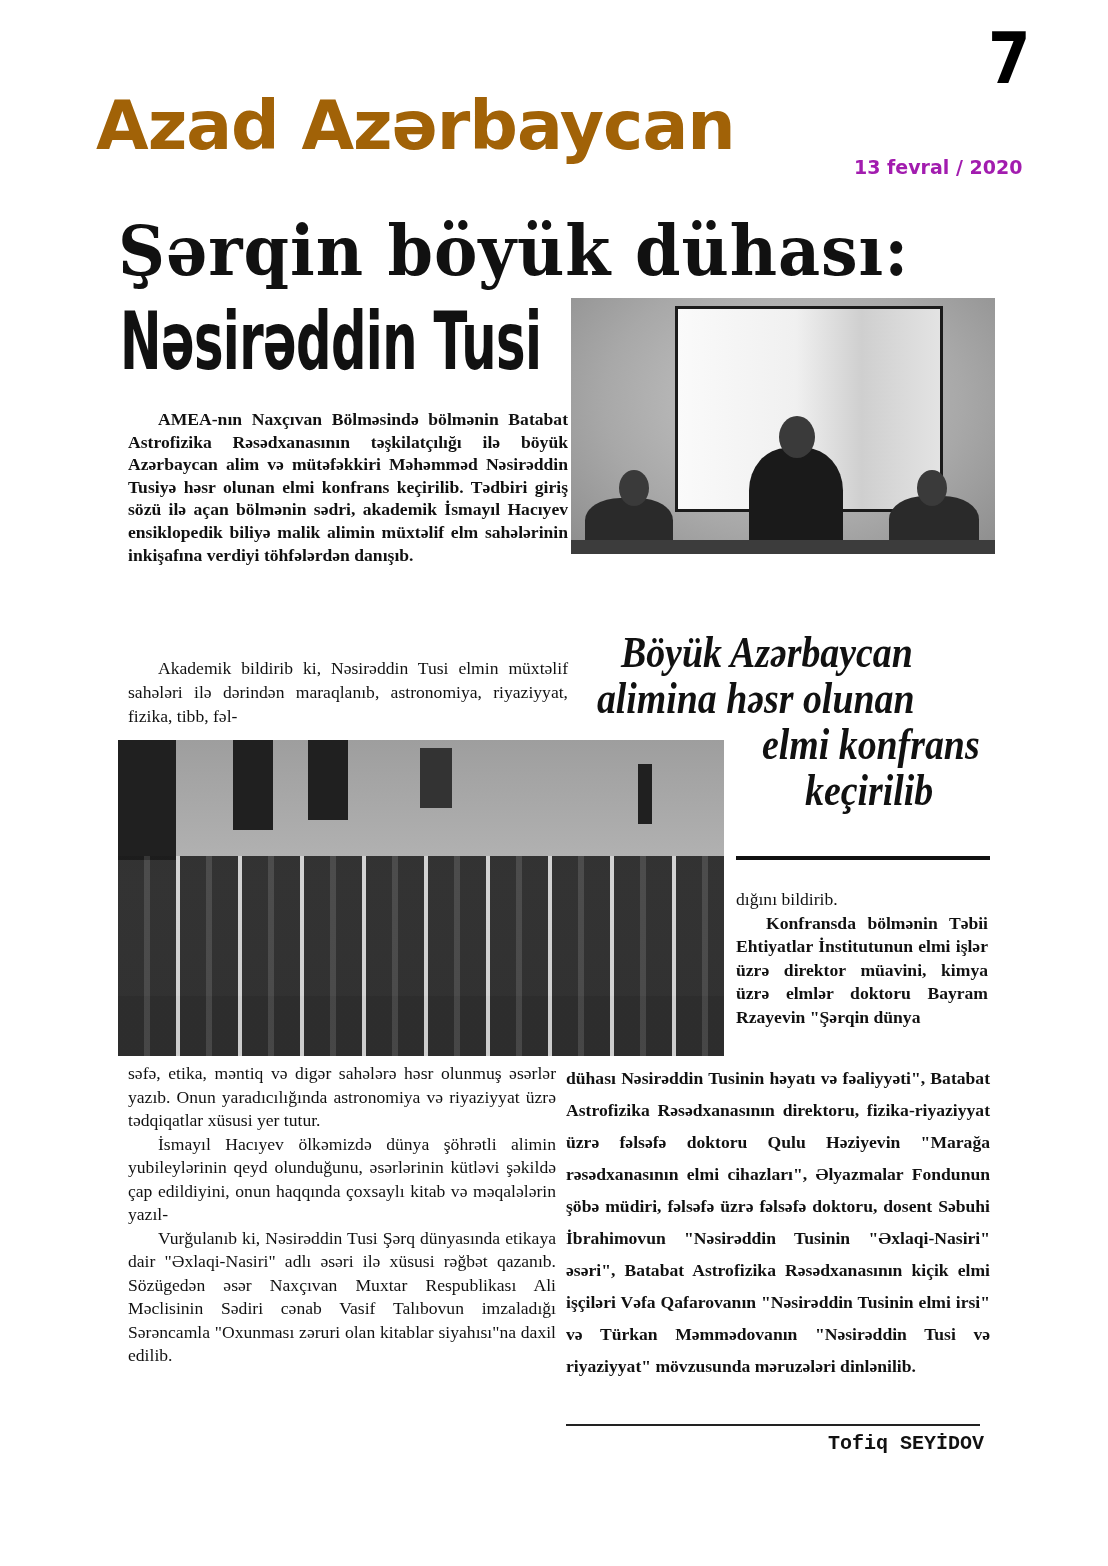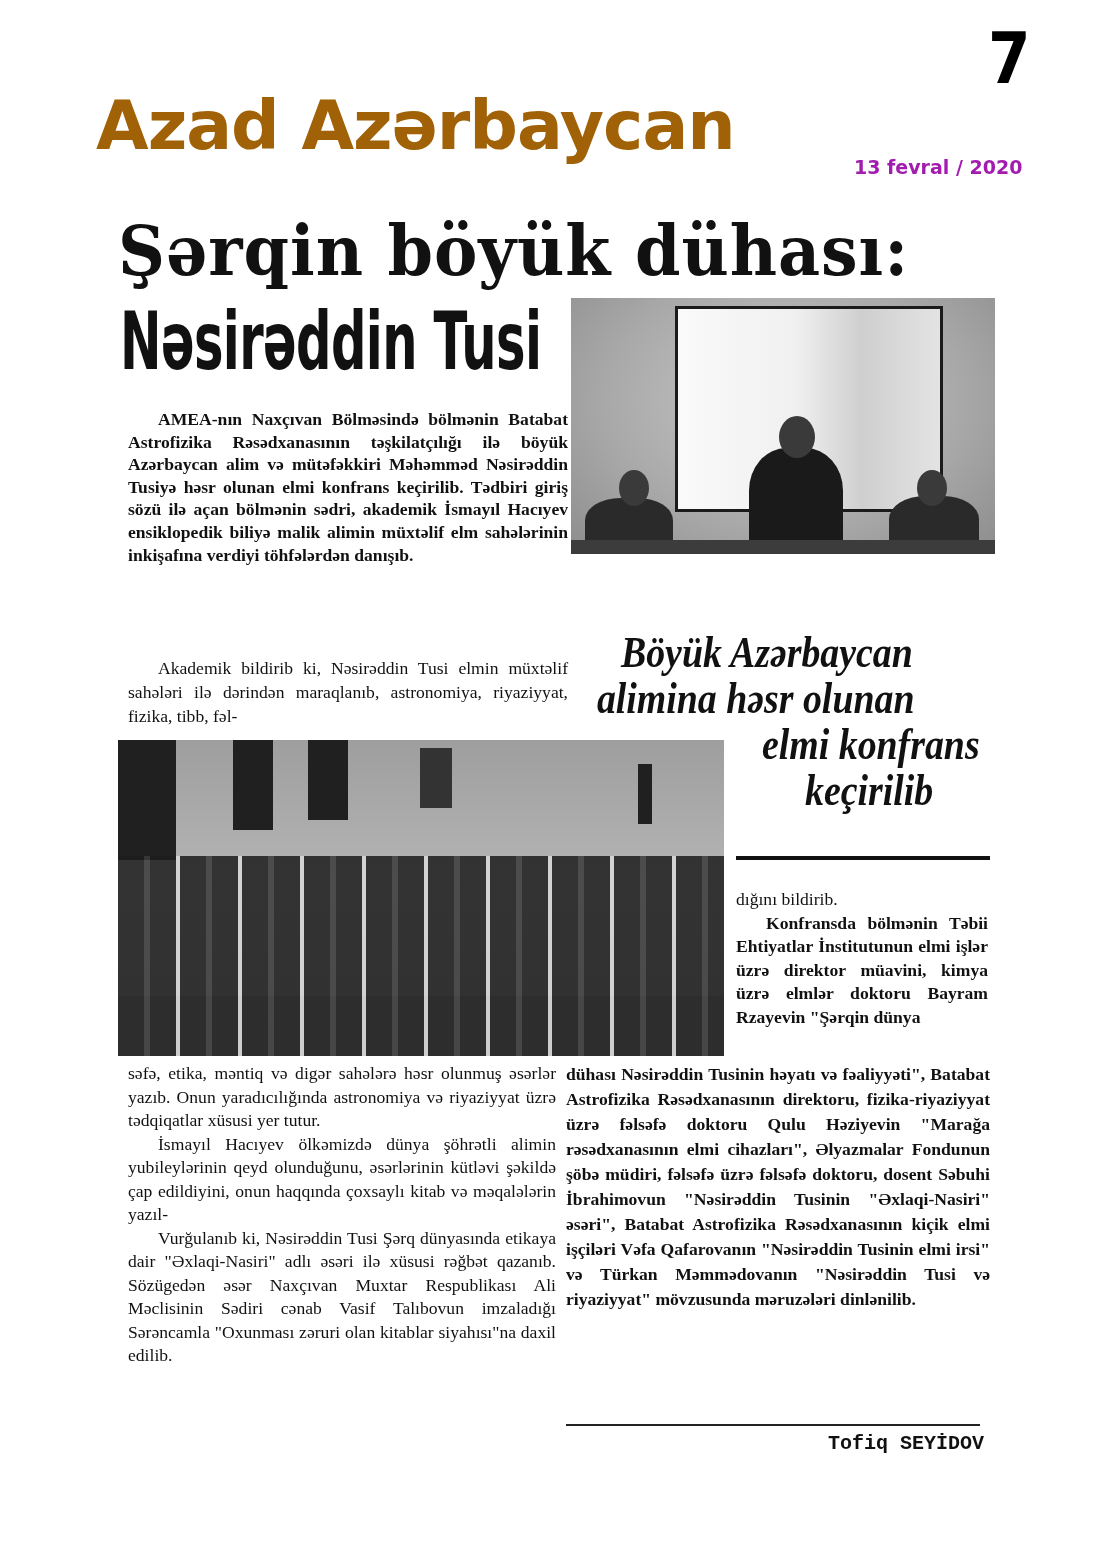--- a/index.html
+++ b/index.html
@@ -38,21 +38,21 @@
   .subhead div { white-space: nowrap; }
   .subhead .l1 { padding-left: 36px; }
   .subhead .l2 { padding-left: 8px; }
   .subhead .l3 { padding-left: 200px; }
   .subhead .l4 { padding-left: 250px; }
 
   .rule-thick { left: 736px; top: 856px; width: 254px; height: 4px; background: #111; }
   .col-right-top { left: 736px; top: 872px; width: 252px; font-family: "Liberation Serif", serif; font-size: 17.6px; line-height: 23.5px; text-align: justify; }
   .col-right-top .cont { text-indent: 0; font-weight: normal; margin-top: 16px; }
   .col-right-top .b { font-weight: bold; }
-  .col-right-bottom { left: 566px; top: 1062px; width: 424px; font-family: "Liberation Serif", serif; font-weight: bold; font-size: 17.6px; line-height: 25px; text-align: justify; }
+  .col-right-bottom { left: 566px; top: 1062px; width: 424px; font-family: "Liberation Serif", serif; font-weight: bold; font-size: 17.6px; line-height: 32px; text-align: justify; }
   .col-right-bottom p { text-indent: 0; }
 
   .rule-thin { left: 566px; top: 1424px; width: 414px; height: 2px; background: #222; }
   .byline { left: 828px; top: 1432px; font-family: Liberation Mono, monospace; font-weight: bold; font-size: 20px; color: #111; }
 </style>
 </head>
 <body>
 
 <div class="abs masthead">Azad Azərbaycan</div>
 <div class="abs page-num">7</div>

